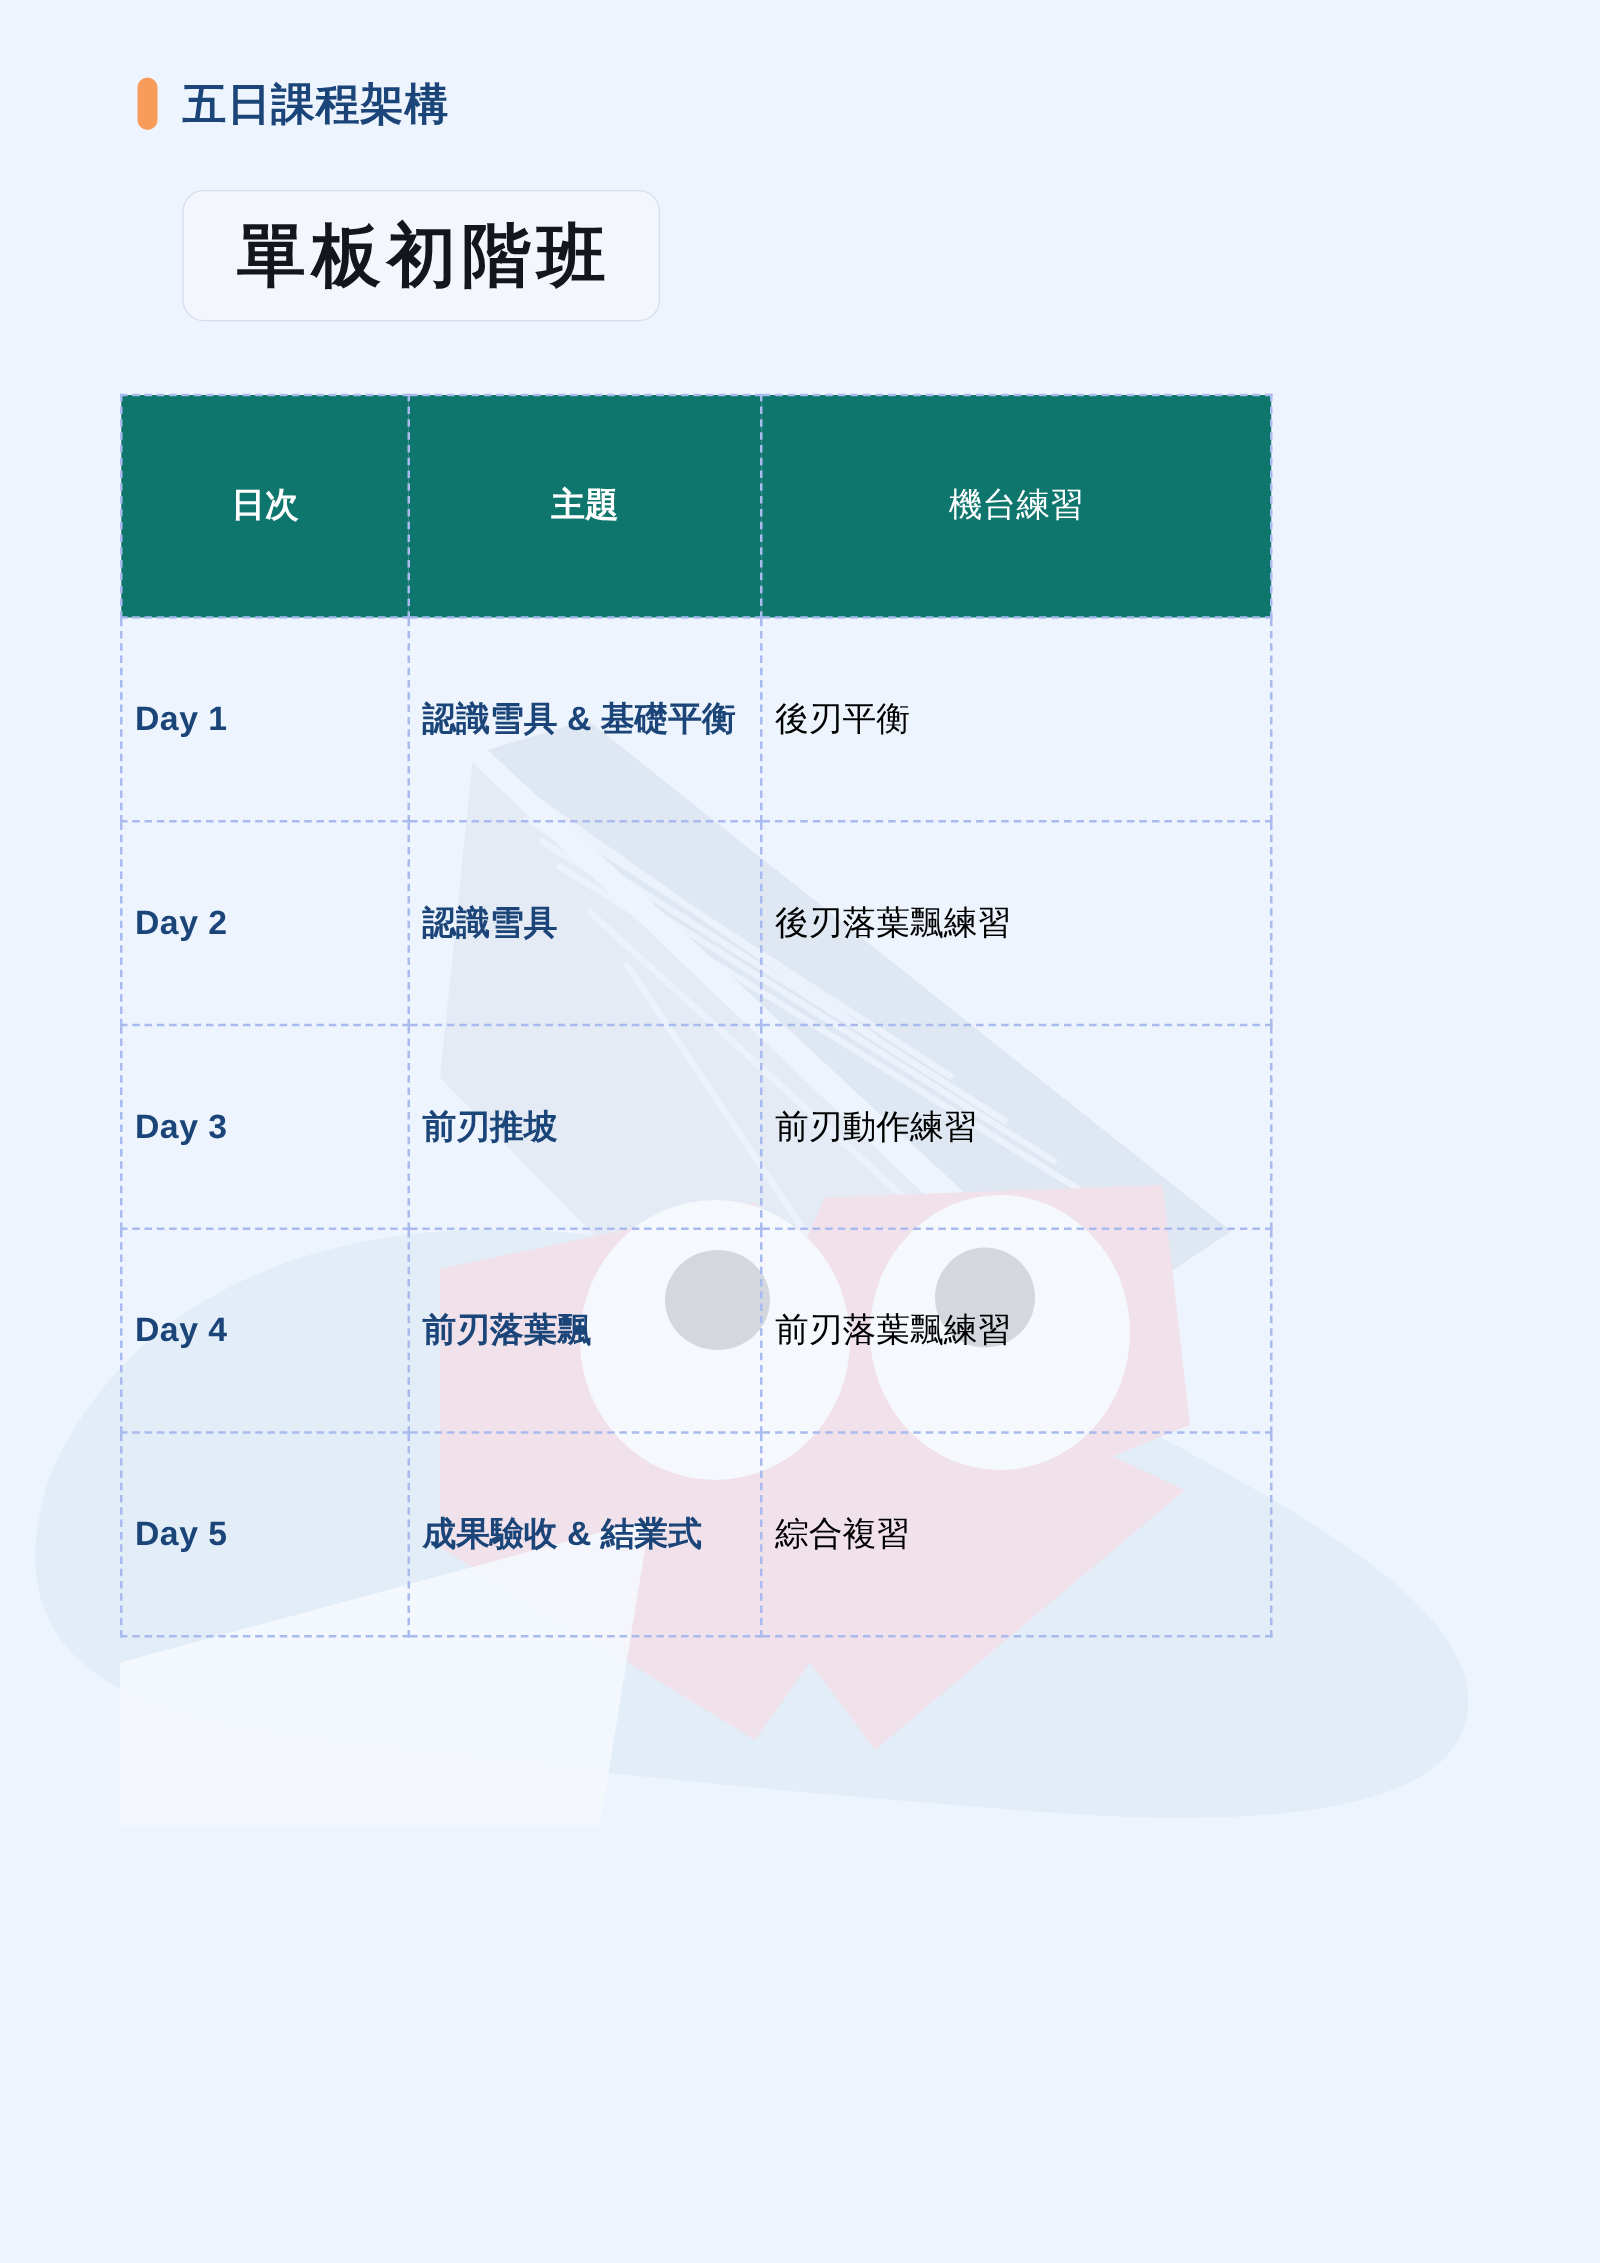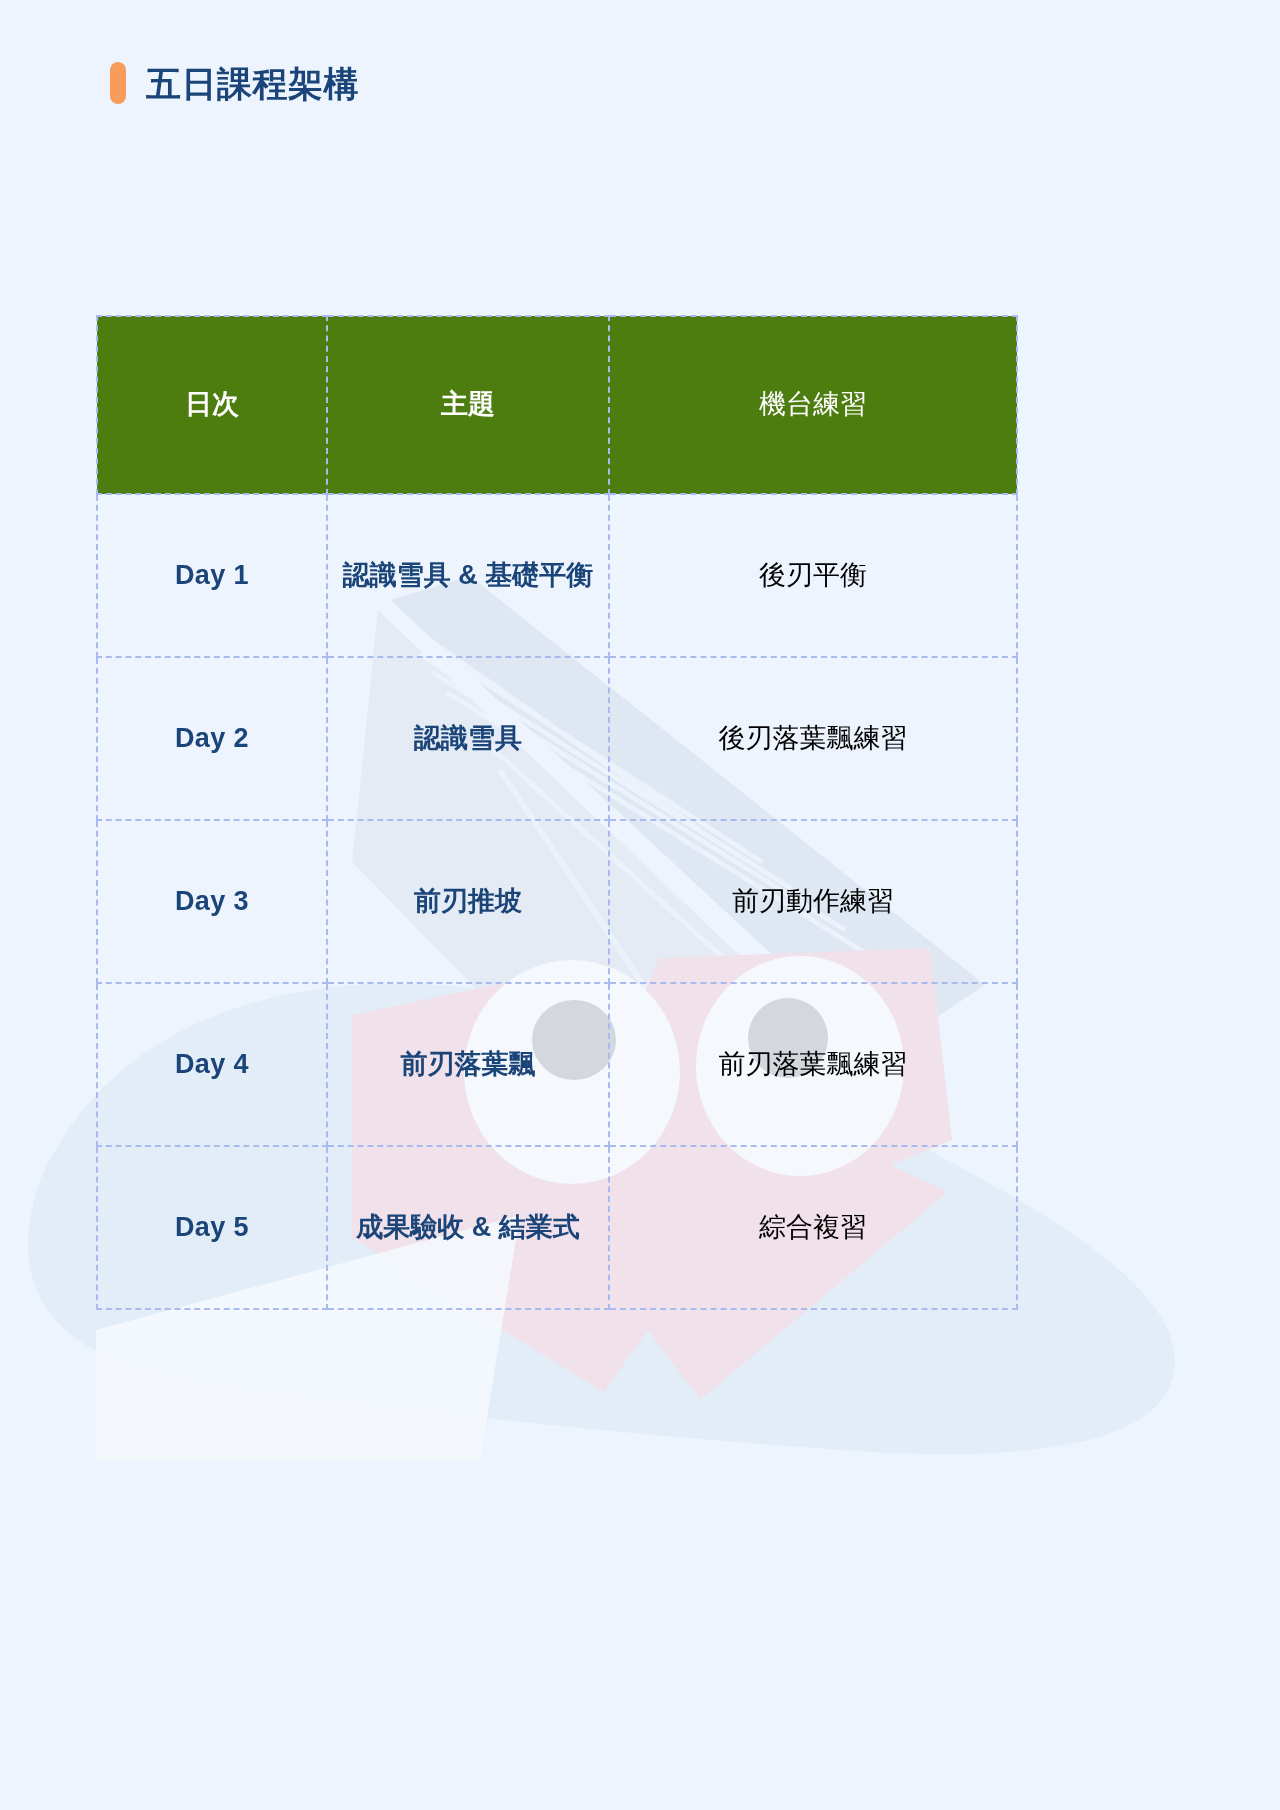--- a/index.html
+++ b/index.html
@@ -95,36 +95,35 @@
     width:920px;
     border-collapse:collapse;
     table-layout:fixed;
   }
   table.schedule col.c-day   { width:230px; }
   table.schedule col.c-topic { width:282px; }
   table.schedule col.c-prac  { width:408px; }
 
   
   table.schedule thead th {
-    background:#4d7c0f;
+    background:#0f766e;
     color:#ffffff;
     height:178px;
     vertical-align:middle;
     text-align:center;
     border:2px dashed #a9baee;
     font-size:27px;
     line-height:1.25;
   }
   th.th-day, th.th-topic { font-weight:bold; }
   th.th-prac { font-weight:normal; }
 
   
   table.schedule tbody td {
     border:2px dashed #a9baee;
-    text-align:center;
     vertical-align:middle;
     height:163px;
     padding:20px 10px;
     line-height:1.34;
     background:transparent;
   }
   td.td-day {
     font-size:27px;
     font-weight:bold;
     color:#1B4578;
@@ -192,20 +191,23 @@
   <path fill="#f4f8fd" opacity="0.9" d="M 96 1330 L 520 1215 L 480 1460 L 96 1460 Z"></path>
 </svg>
 
 <div id="content">
 
   <div class="section-title">
     <span class="title-pill"></span>
     <span class="title-text">五日課程架構</span>
   </div>
 
+  <div class="class-badge">
+    <span class="class-badge-text">單板初階班</span>
+  </div>
 
   <div class="table-wrap">
     <table class="schedule">
       <colgroup>
         <col class="c-day">
           <col class="c-topic">
           <col class="c-prac">
       </colgroup>
       <thead>
         <tr>

